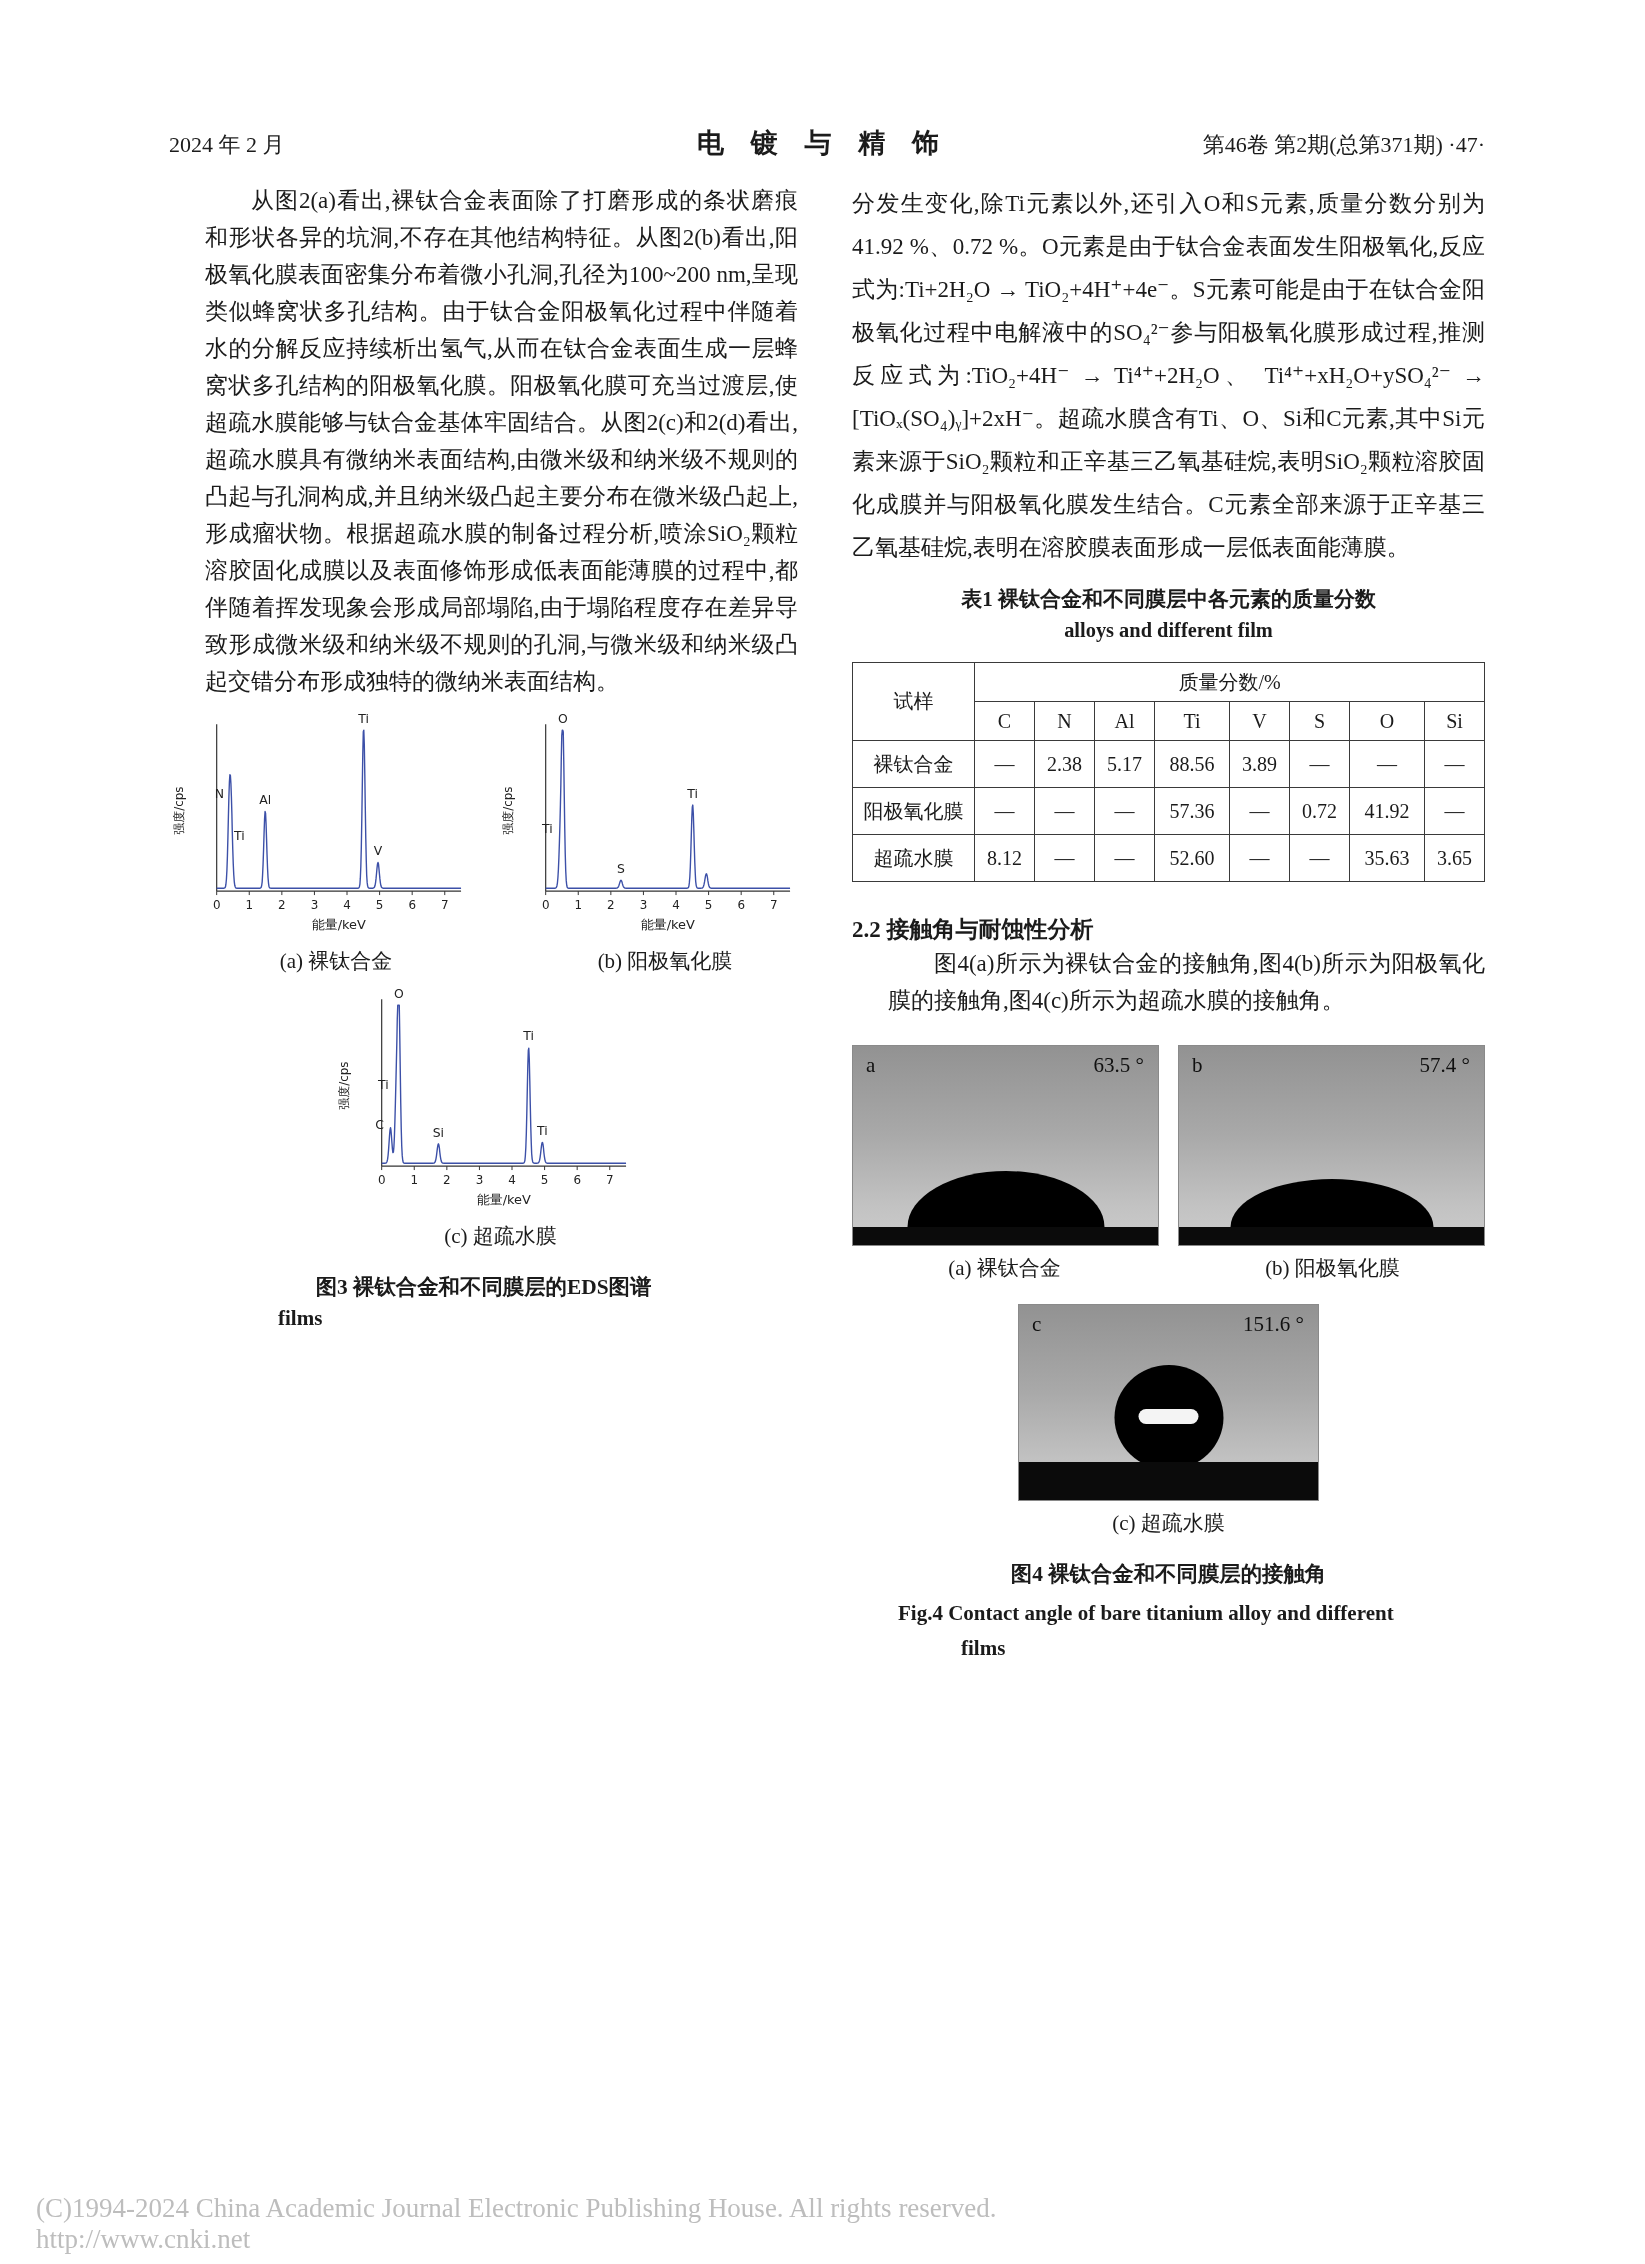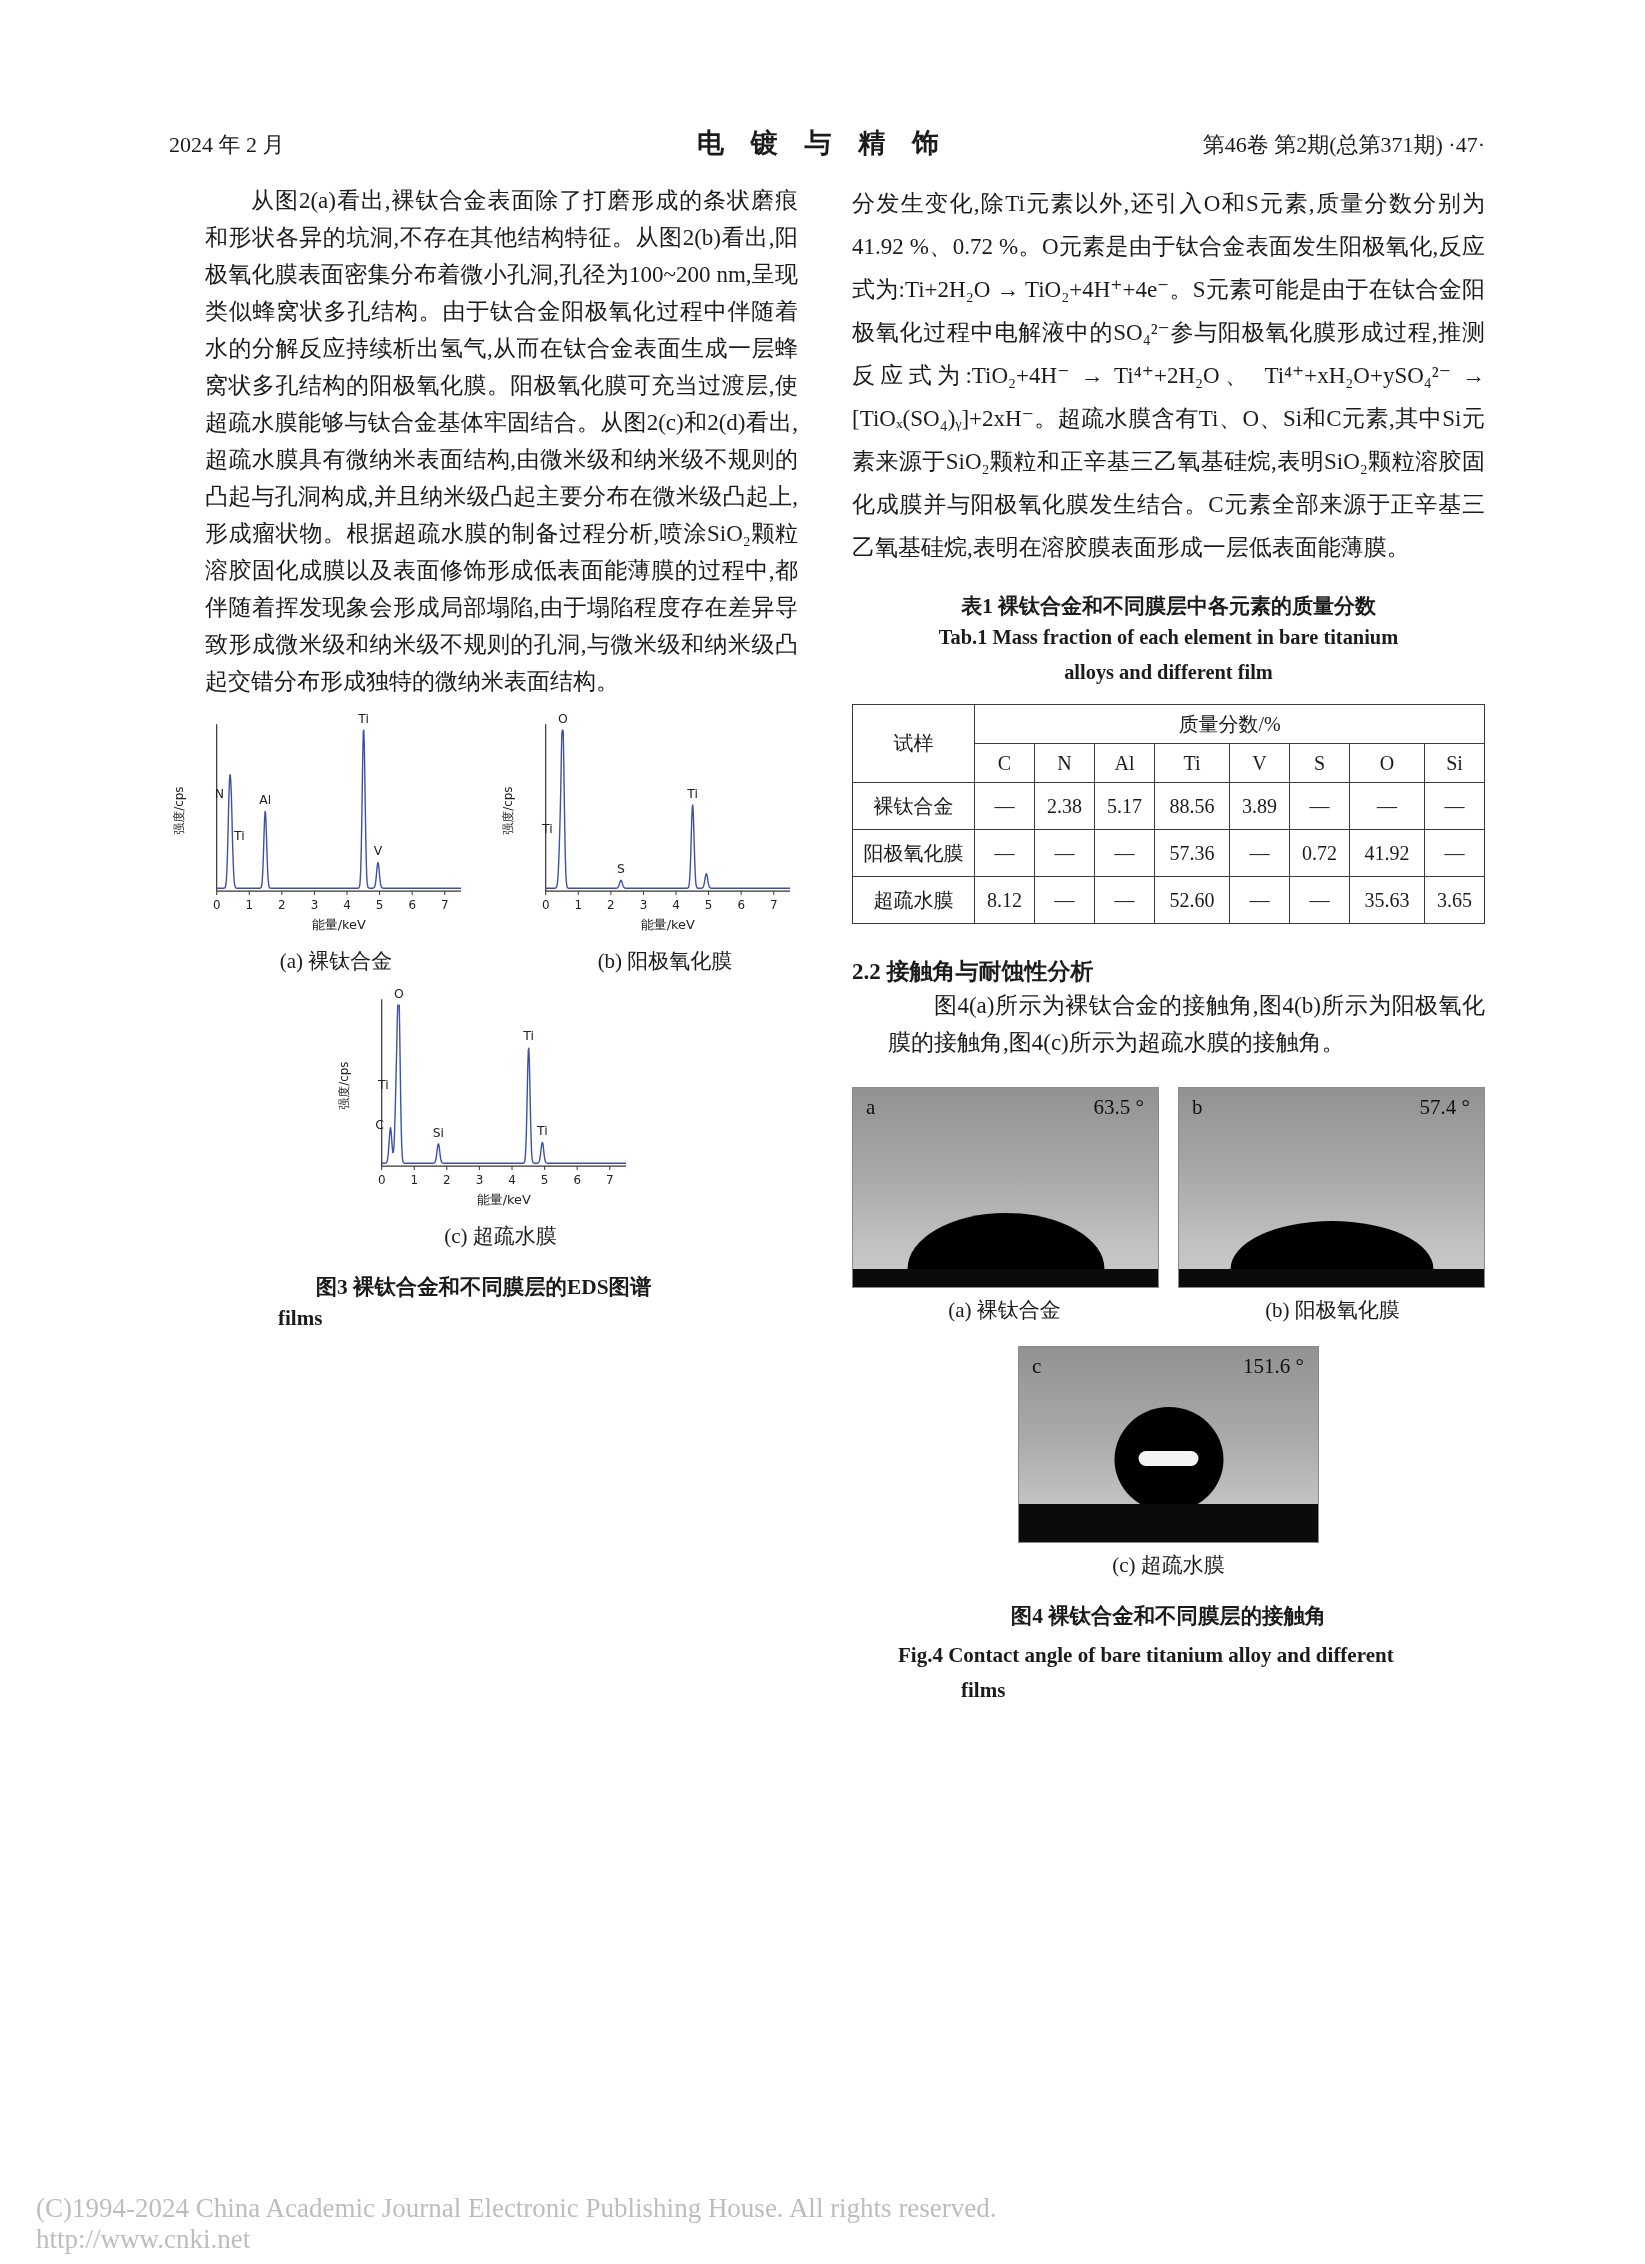--- a/index.html
+++ b/index.html
@@ -15,21 +15,21 @@
   p.indent{text-indent:2em;margin-left:36px;}
   .col-right p.flow{line-height:43px;}
   .eds-row{display:flex;justify-content:space-between;margin-top:14px;}
   .eds-item{display:flex;flex-direction:column;align-items:center;}
   .eds-caption{font-size:21px;margin-top:2px;text-align:center;padding-left:34px;}
   .eds-center{display:flex;justify-content:center;margin-top:14px;}
   .fig-cn{font-size:21.4px;font-weight:bold;text-align:center;margin-top:22px;}
   .fig-en{font-size:21px;font-weight:bold;padding-left:46px;line-height:35px;margin-top:8px;}
   .fig-en.l2{padding-left:109px;margin-top:0;}
   .p-after-fig{margin-top:26px;}
-  .tab-cn{font-size:21px;font-weight:bold;text-align:center;margin-top:23px;}
+  .tab-cn{font-size:21px;font-weight:bold;text-align:center;margin-top:16px;}
   .tab-en{font-size:20.4px;font-weight:bold;text-align:center;line-height:35px;}
   table.t1{width:100%;border-collapse:collapse;margin-top:14px;font-size:20px;}
   table.t1 td{border:1px solid #3a3a3a;text-align:center;padding:0 2px;height:46px;}
   table.t1 td.hd{height:38px;}
   table.t1 td.sample{width:117px;}
   .sec-head{font-size:23px;font-weight:bold;margin-top:32px;}
   .sec-para{margin-top:12px;line-height:40px;}
   .ca-row{display:flex;justify-content:space-between;margin-top:26px;}
   .ca-photo{position:relative;width:305px;height:199px;overflow:hidden;
        border:1px solid #8a8a8a;background:linear-gradient(180deg,#929292 0%,#a9a9a9 45%,#c2c2c2 80%,#cccccc 100%);}
@@ -162,21 +162,20 @@
 
   <div class="fig-cn">图3  裸钛合金和不同膜层的EDS图谱</div>
   <div class="fig-en l2">films</div>
 
 </div>
 
 <div class="col-right">
   <p class="body flow">分发生变化,除Ti元素以外,还引入O和S元素,质量分数分别为41.92 %、0.72 %。O元素是由于钛合金表面发生阳极氧化,反应式为:Ti+2H₂O → TiO₂+4H⁺+4e⁻。S元素可能是由于在钛合金阳极氧化过程中电解液中的SO₄²⁻参与阳极氧化膜形成过程,推测反应式为:TiO₂+4H⁻ → Ti⁴⁺+2H₂O、 Ti⁴⁺+xH₂O+ySO₄²⁻ → [TiOₓ(SO₄)ᵧ]+2xH⁻。超疏水膜含有Ti、O、Si和C元素,其中Si元素来源于SiO₂颗粒和正辛基三乙氧基硅烷,表明SiO₂颗粒溶胶固化成膜并与阳极氧化膜发生结合。C元素全部来源于正辛基三乙氧基硅烷,表明在溶胶膜表面形成一层低表面能薄膜。</p>
 
   <div class="tab-cn">表1  裸钛合金和不同膜层中各元素的质量分数</div>
-  <div class="tab-en">Tab.1   Mass fraction of each element in bare titanium</div>
   <div class="tab-en">alloys and different film</div>
 
   <table class="t1">
     <tbody>
       <tr>
         <td class="hd sample" rowspan="2">试样</td>
         <td class="hd" colspan="8">质量分数/%</td>
       </tr>
       <tr>
         <td class="hd">C</td>

